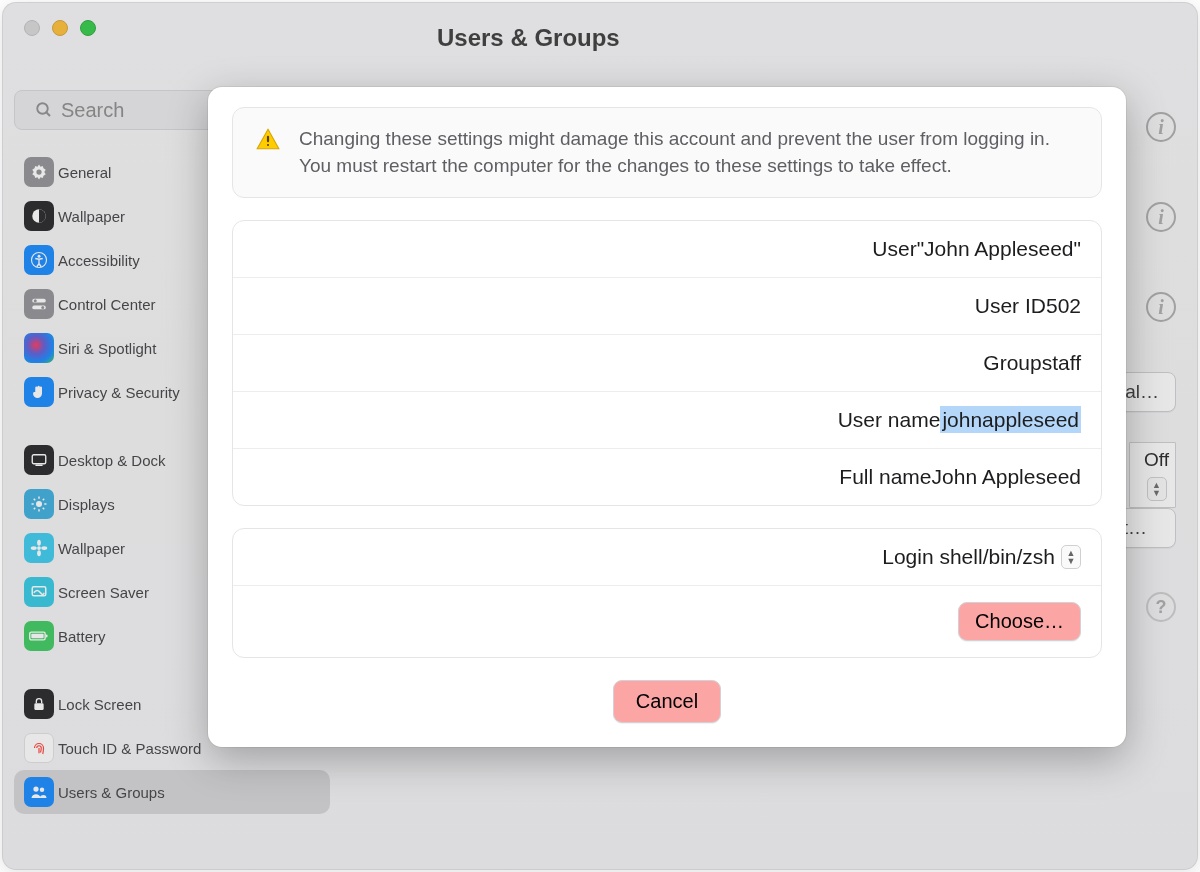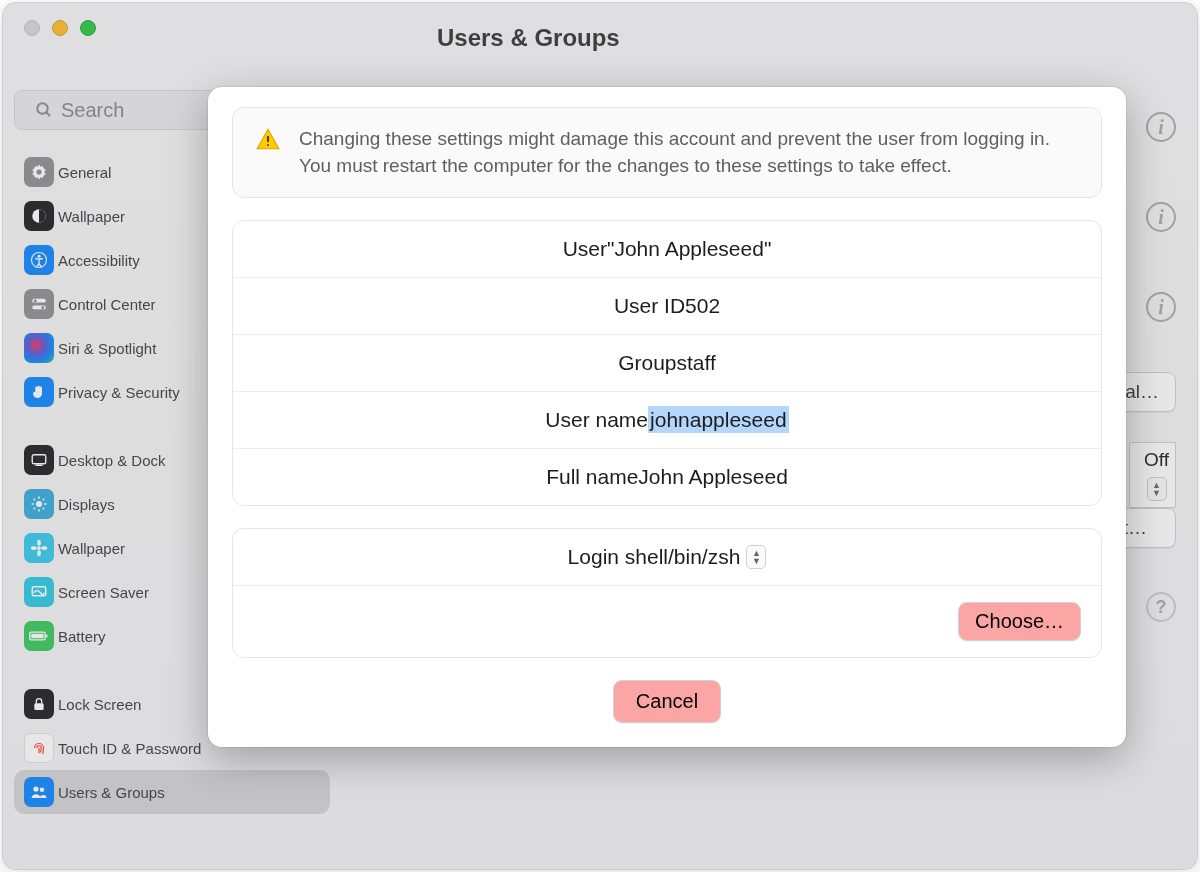--- a/index.html
+++ b/index.html
@@ -119,21 +119,21 @@
     display:flex; gap:18px;
   }
   .warn-text{font-size:19px;color:#5f5f63;line-height:1.4;}
   .section{
     margin-top:22px;
     border:1px solid #e5e5e8;
     border-radius:12px;
     background:#fff;
   }
   .row{
-    display:flex; justify-content:center; align-items:center;
+    display:flex; justify-content:flex-end; align-items:center;
     padding:16px 20px;
     font-size:21px;
     border-bottom:1px solid #ededf0;
   }
   .row:last-child{border-bottom:none;}
   .row .label{color:#1d1d1f;}
   .row .value{color:#1d1d1f; text-align:right;}
   .highlight{background:#b3d6f9; padding:2px 2px;}
   .popup-field{
     display:flex; align-items:center; gap:6px;

